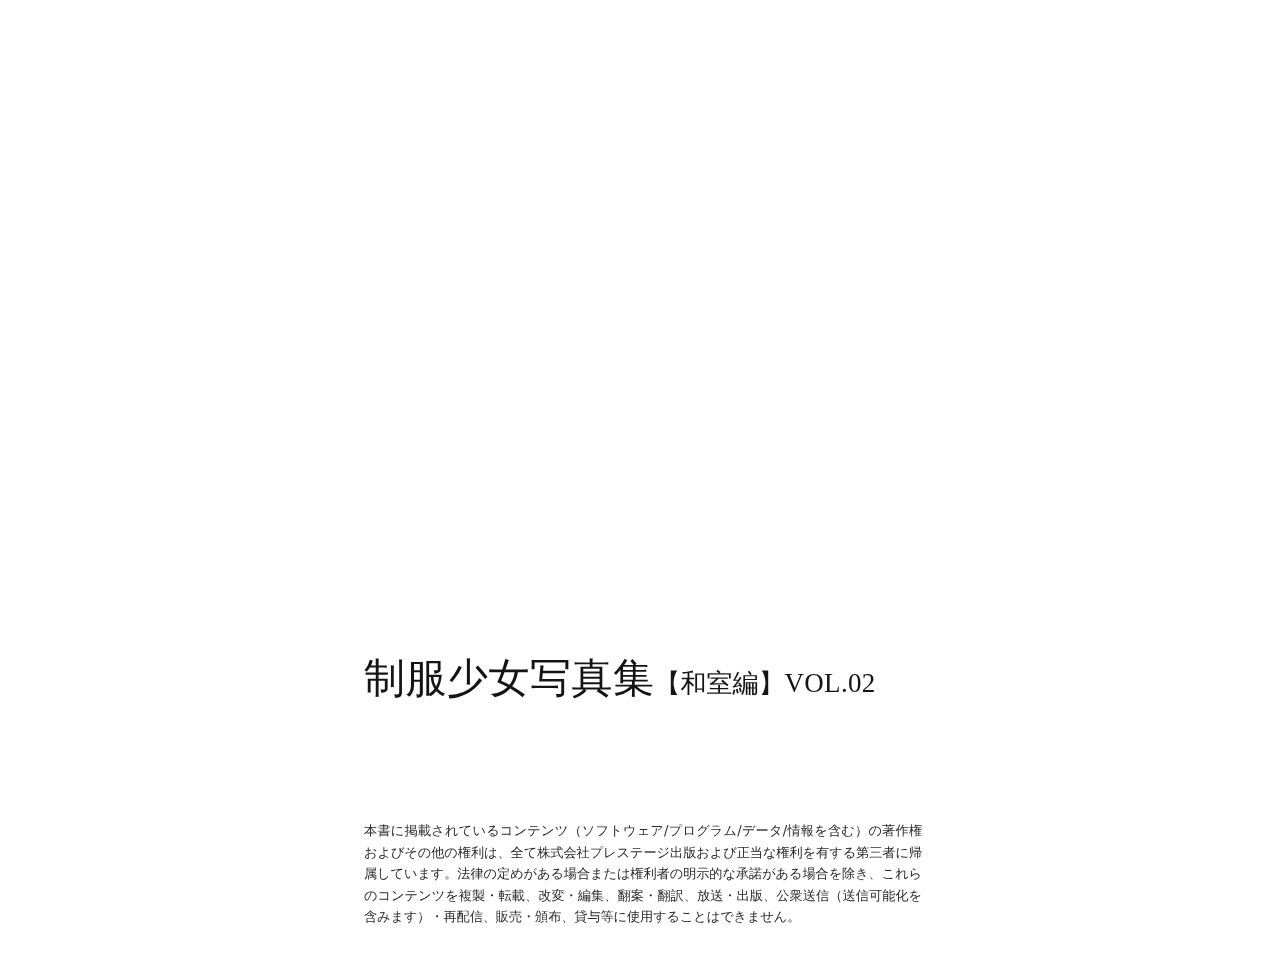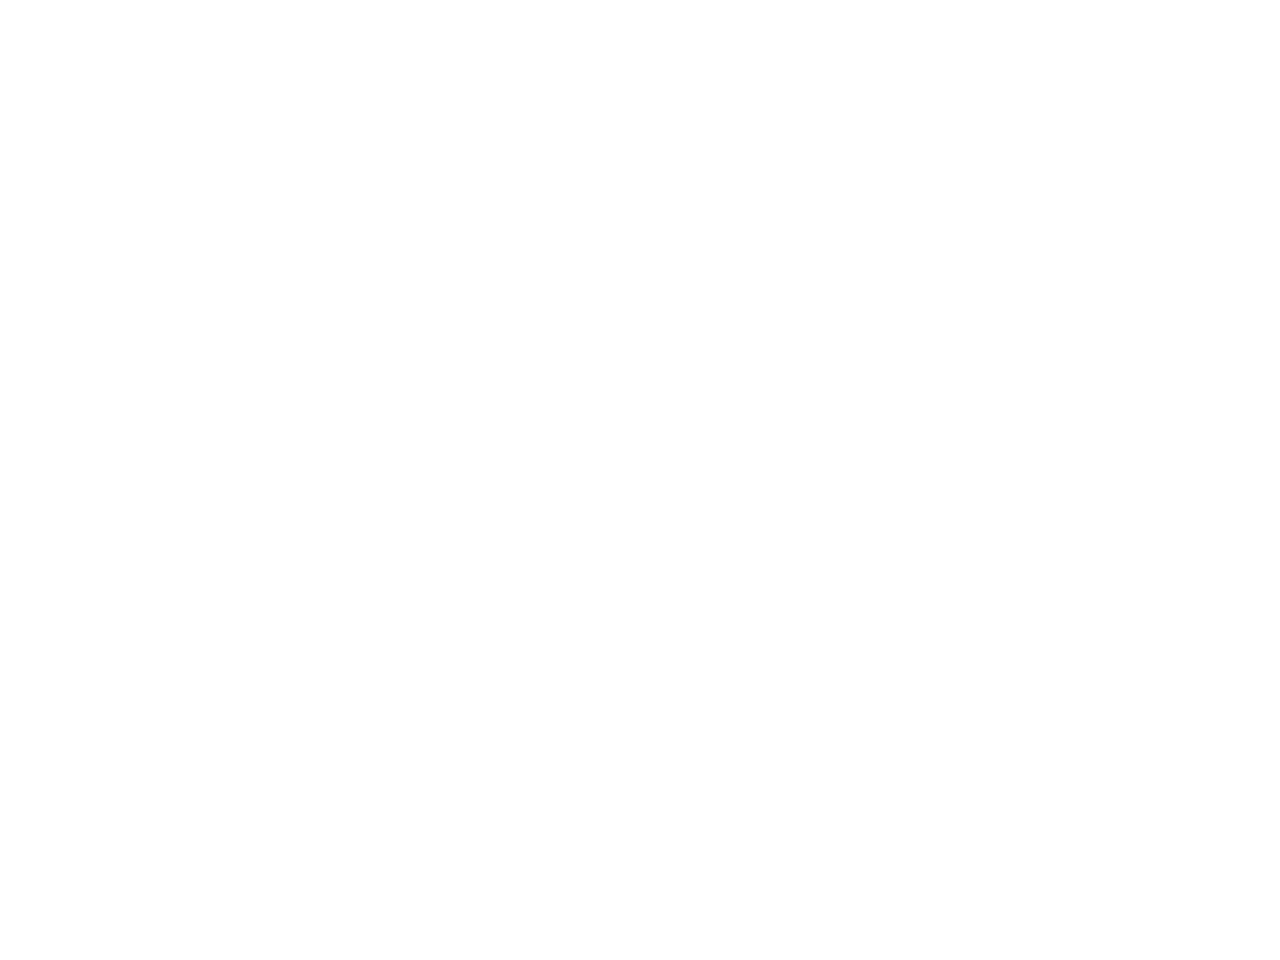--- a/index.html
+++ b/index.html
@@ -71,15 +71,19 @@
     letter-spacing: -0.1px;
     text-align: justify;
     text-justify: inter-character;
   }
 </style>
 </head>
 <body>
 
 <div class="page">
 
+  <div class="title-block">
+    <span class="title-main">制服少女写真集</span><span class="title-bracket">【和室編】</span><span class="title-volume">VOL.02</span>
+  </div>
 
+  <div class="notice">本書に掲載されているコンテンツ（ソフトウェア/プログラム/データ/情報を含む）の著作権およびその他の権利は、全て株式会社プレステージ出版および正当な権利を有する第三者に帰属しています。法律の定めがある場合または権利者の明示的な承諾がある場合を除き、これらのコンテンツを複製・転載、改変・編集、翻案・翻訳、放送・出版、公衆送信（送信可能化を含みます）・再配信、販売・頒布、貸与等に使用することはできません。</div>
 
 </div>
 
 </body></html>

